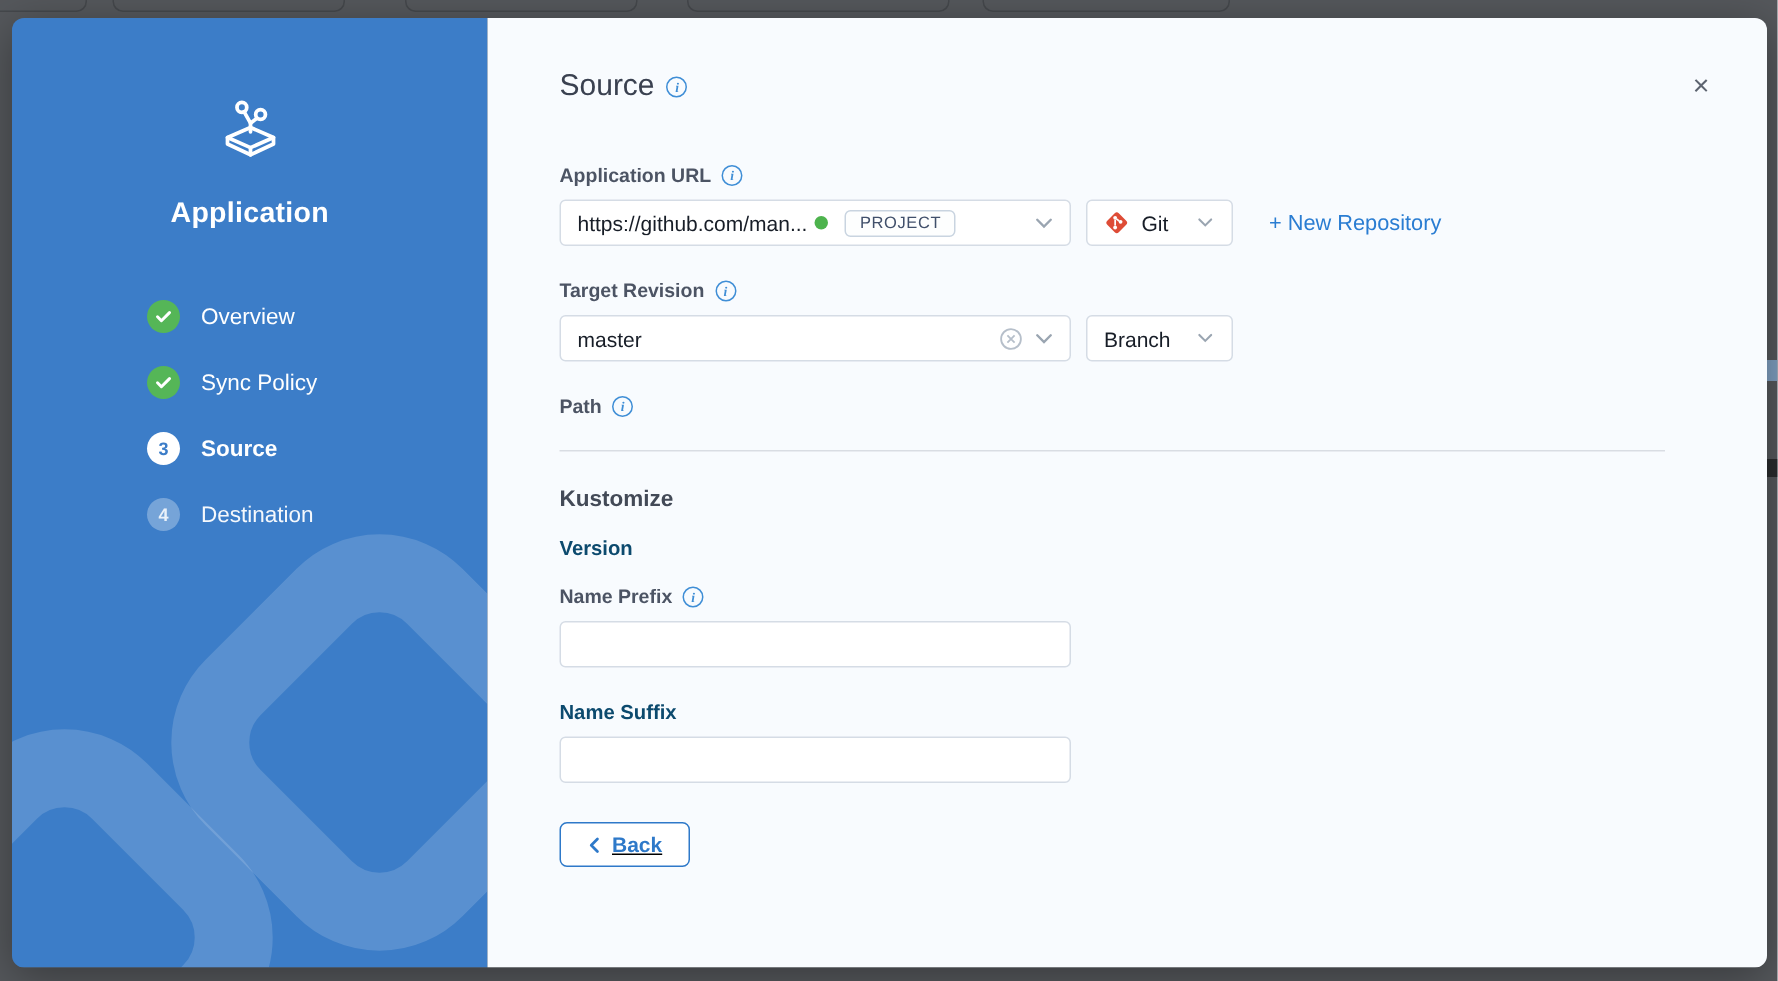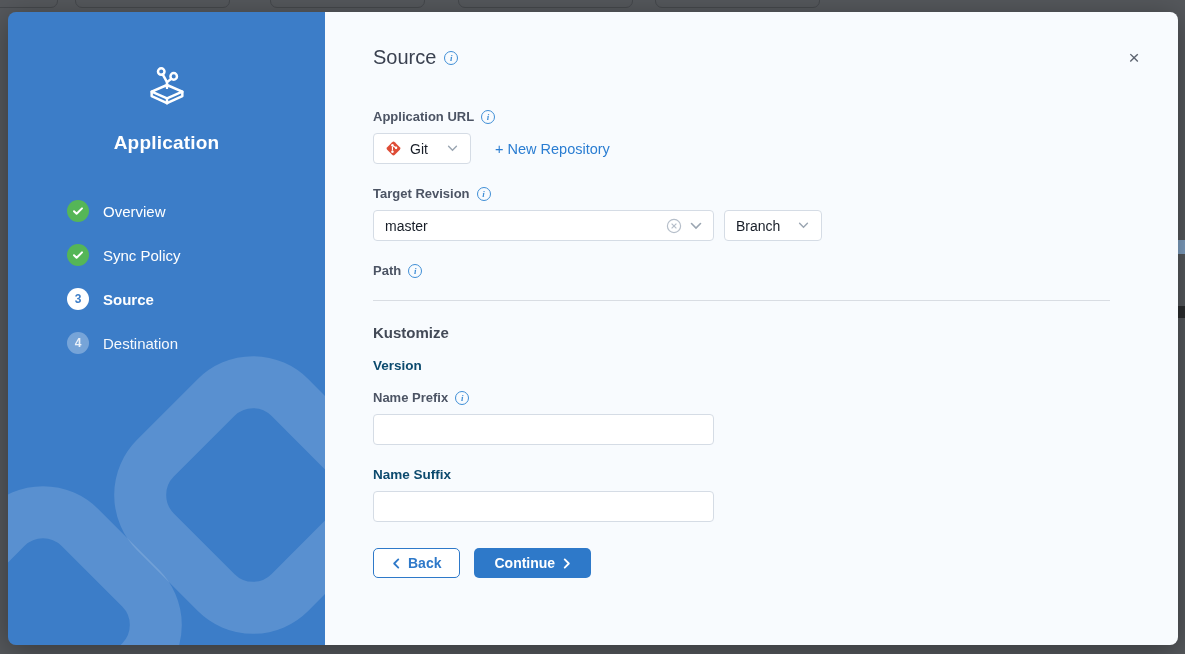--- a/index.html
+++ b/index.html
@@ -30,21 +30,21 @@
     width:317px; flex:0 0 317px; background:#3c7dc8;
     position:relative; overflow:hidden; color:#fff;
   }
   .sidebar-watermark { position:absolute; left:0; bottom:0; pointer-events:none; }
   .app-icon-wrap { margin-top:50px; display:flex; justify-content:center; }
   .sidebar-title {
     margin-top:24px; text-align:center; font-size:19px; font-weight:bold;
     letter-spacing:0.2px;
   }
   .steps { margin-top:46px; padding-left:59px; position:relative; }
-  .step { display:flex; align-items:center; gap:14px; height:22px; margin-bottom:22px; cursor:pointer; }
+  .step { display:flex; align-items:center; gap:14px; height:22px; margin-bottom:22px; cursor:pointer;margin-left:31px; }
   .step-circle {
     width:22px; height:22px; border-radius:50%; flex:0 0 22px;
     display:flex; align-items:center; justify-content:center;
     font-size:12px; font-weight:bold;
   }
   .step-circle.complete { background:#55b657; }
   .step-circle.current  { background:#ffffff; color:#3c7dc8; }
   .step-circle.upcoming { background:rgba(255,255,255,0.30); color:rgba(255,255,255,0.85); }
   .step-label { font-size:15px; color:#ffffff; }
   .step.current .step-label { font-weight:bold; }
@@ -103,21 +103,21 @@
 
   .section-heading { font-size:15px; font-weight:bold; color:#434a57; }
   .plain-label { font-size:13.5px; font-weight:bold; color:#0c4a6e; }
 
   .text-input {
     width:341px; height:31px; background:#fff; border:1px solid #d5dce5;
     border-radius:4px; font-size:14px; color:#171d27; padding:0 11px;
     font-family:inherit; outline:none;
   }
 
-  .btn-row { display:flex; align-items:center; gap:14px; margin-top:26px; }
+  .btn-row { display:flex; align-items:center; gap:14px; margin-top:26px;text-decoration:underline; }
   .btn {
     height:30px; border-radius:5px; font-size:14px; font-weight:bold;
     display:inline-flex; align-items:center; justify-content:center; gap:8px;
     cursor:pointer; font-family:inherit; border:none; padding:0 18px;
   }
   .btn-back { background:#ffffff; border:1.5px solid #2e79c9; color:#2e79c9; }
   .btn-continue { background:#2e79c9; color:#ffffff; padding:0 20px; }
 
   
   .mt-label1 { margin-top:40px; }
@@ -203,20 +203,31 @@
       <span>Source</span>
       <span class="info-icon">i</span>
     </div>
 
     
     <div class="field-label mt-label1">
       <span>Application URL</span>
       <span class="info-icon">i</span>
     </div>
     <div class="row mt-row">
+      <div class="combo w-input">
+        <span class="repo-text">https://github.com/man...</span>
+        <span class="dot" style="background:#4db34d;"></span>
+        <span class="badge">PROJECT</span>
+        <span class="grow"></span>
+        <span class="chev">
+          <svg width="12" height="8" viewBox="0 0 12 8" fill="none" stroke="#9aa5b1" stroke-width="1.6" stroke-linecap="round">
+              <path d="M1.5 1.5 L6 6 L10.5 1.5"></path>
+            </svg>
+        </span>
+      </div>
       <div class="combo w-select">
         <svg width="17" height="17" viewBox="0 0 16 16" style="margin-right:8px;">
           <rect x="2.9" y="2.9" width="10.2" height="10.2" rx="1.8" transform="rotate(45 8 8)" fill="#de4c36"></rect>
           <circle cx="7.0" cy="4.9" r="1.2" fill="#ffffff"></circle>
           <circle cx="10.4" cy="7.4" r="1.2" fill="#ffffff"></circle>
           <circle cx="7.0" cy="11.0" r="1.2" fill="#ffffff"></circle>
           <path d="M7.0 6.1 L7.0 9.8 M7.8 5.6 L9.5 6.9" stroke="#ffffff" stroke-width="1.1" fill="none"></path>
         </svg>
         <span>Git</span>
         <span class="grow"></span>
@@ -283,22 +294,16 @@
     <input class="text-input mt-row" type="text" value="" style="">
 
     
     <div class="btn-row">
       <button class="btn btn-back">
         <svg width="8" height="11" viewBox="0 0 8 12" fill="none" stroke="#2e79c9" stroke-width="2" stroke-linecap="round" stroke-linejoin="round">
             <path d="M6.5 1.5 L2 6 L6.5 10.5"></path>
           </svg>
         <span>Back</span>
       </button>
-      <button class="btn btn-continue">
-        <span>Continue</span>
-        <svg width="8" height="11" viewBox="0 0 8 12" fill="none" stroke="#ffffff" stroke-width="2" stroke-linecap="round" stroke-linejoin="round">
-            <path d="M1.5 1.5 L6 6 L1.5 10.5"></path>
-          </svg>
-      </button>
     </div>
 
   </div>
 </div>
 
 </body></html>

